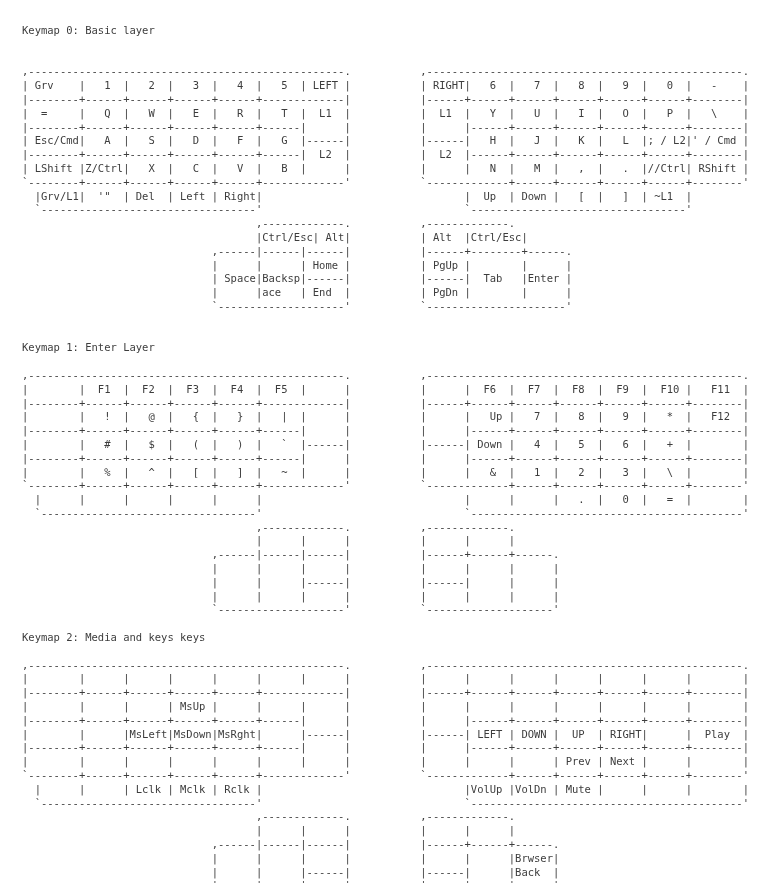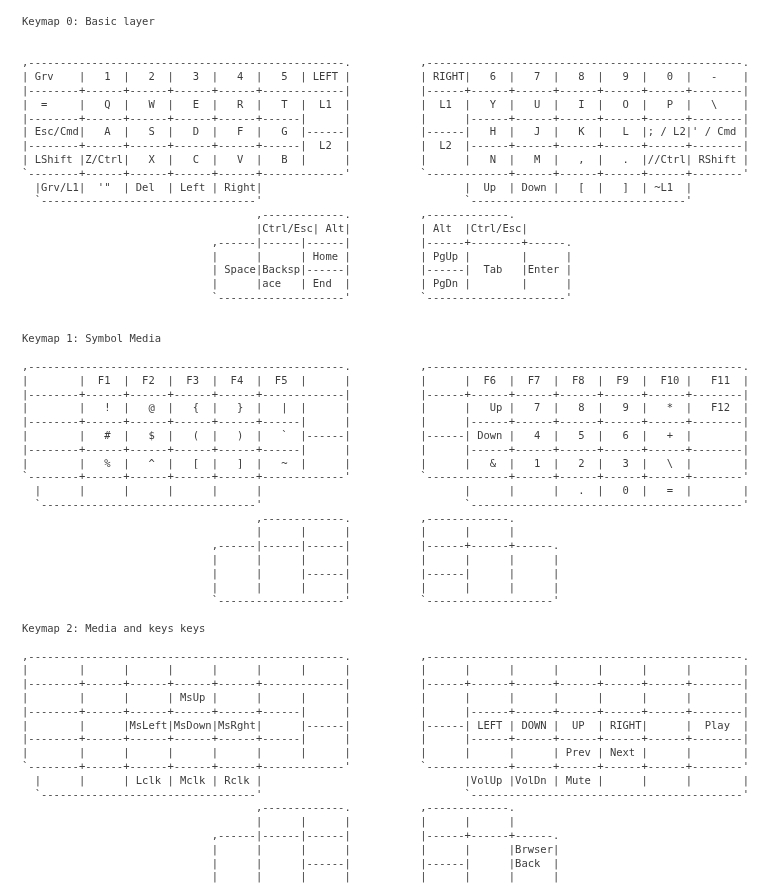--- a/index.html
+++ b/index.html
@@ -26,21 +26,21 @@
   .keymap-art {
     margin: 0;
     font-family: inherit;
     font-size: inherit;
     line-height: inherit;
     white-space: pre;
   }
   .s0 .keymap-title { margin: 0 0 27.6px 0; }
   .s1 .keymap-title { margin: 0 0 13.8px 0; }
   .s2 .keymap-title { margin: 0 0 13.8px 0; }
-  .s0 { margin-bottom: 27.6px; }
+  .s0 { margin-bottom: 27.6px; margin-top: 9px; }
   .s1 { margin-bottom: 13.8px; }
   .s2 { margin-bottom: 0; }
 </style>
 </head>
 <body>
 
 <div class="doc">
 
   <section class="keymap-section s0">
     <div class="keymap-title">Keymap 0: Basic layer</div>
@@ -58,21 +58,21 @@
                                      ,-------------.           ,-------------.
                                      |Ctrl/Esc| Alt|           | Alt  |Ctrl/Esc|
                               ,------|------|------|           |------+--------+------.
                               |      |      | Home |           | PgUp |        |      |
                               | Space|Backsp|------|           |------|  Tab   |Enter |
                               |      |ace   | End  |           | PgDn |        |      |
                               `--------------------'           `----------------------'</pre>
   </section>
 
   <section class="keymap-section s1">
-    <div class="keymap-title">Keymap 1: Symbol Media</div>
+    <div class="keymap-title">Keymap 1: Enter Layer</div>
     <pre class="keymap-art">,--------------------------------------------------.           ,--------------------------------------------------.
 |        |  F1  |  F2  |  F3  |  F4  |  F5  |      |           |      |  F6  |  F7  |  F8  |  F9  |  F10 |   F11  |
 |--------+------+------+------+------+-------------|           |------+------+------+------+------+------+--------|
 |        |   !  |   @  |   {  |   }  |   |  |      |           |      |   Up |   7  |   8  |   9  |   *  |   F12  |
 |--------+------+------+------+------+------|      |           |      |------+------+------+------+------+--------|
 |        |   #  |   $  |   (  |   )  |   `  |------|           |------| Down |   4  |   5  |   6  |   +  |        |
 |--------+------+------+------+------+------|      |           |      |------+------+------+------+------+--------|
 |        |   %  |   ^  |   [  |   ]  |   ~  |      |           |      |   &amp;  |   1  |   2  |   3  |   \  |        |
 `--------+------+------+------+------+-------------'           `-------------+------+------+------+------+--------'
   |      |      |      |      |      |                                |      |      |   .  |   0  |   =  |        |

